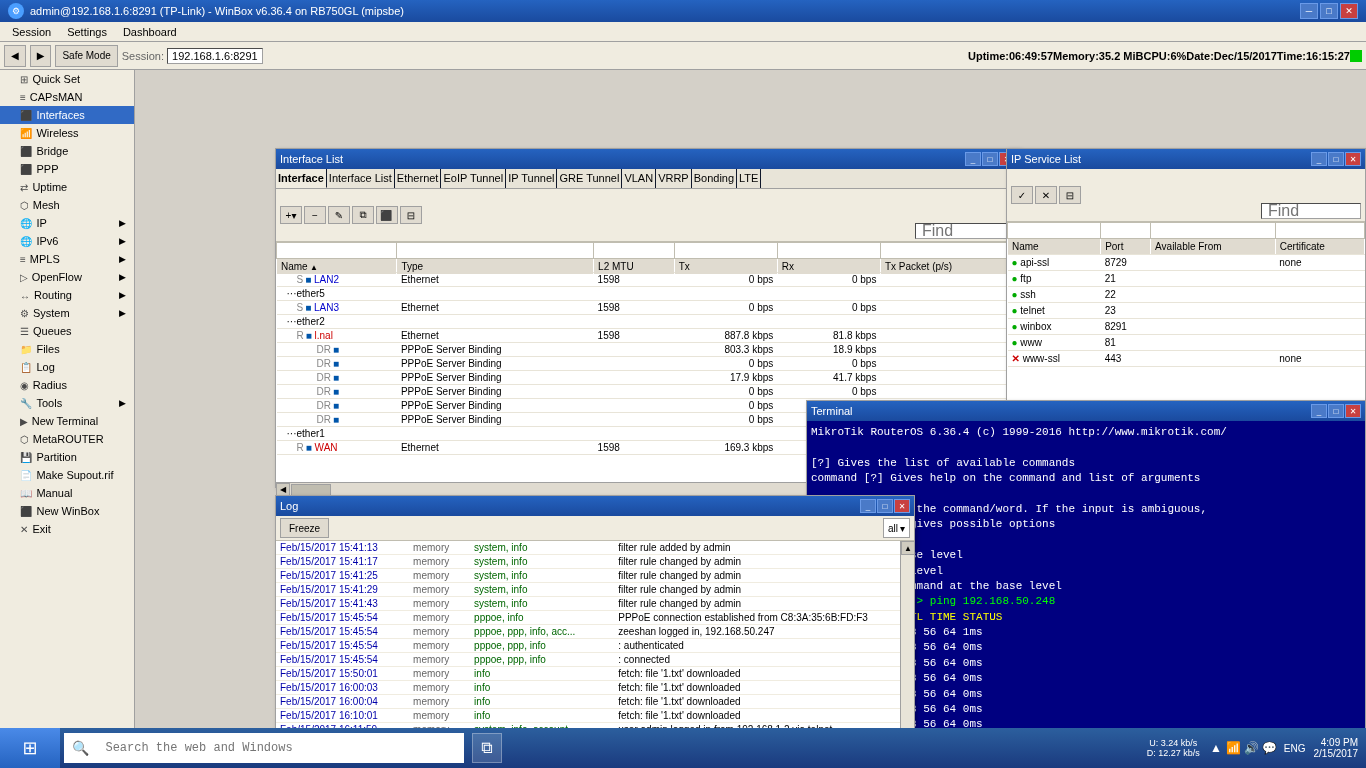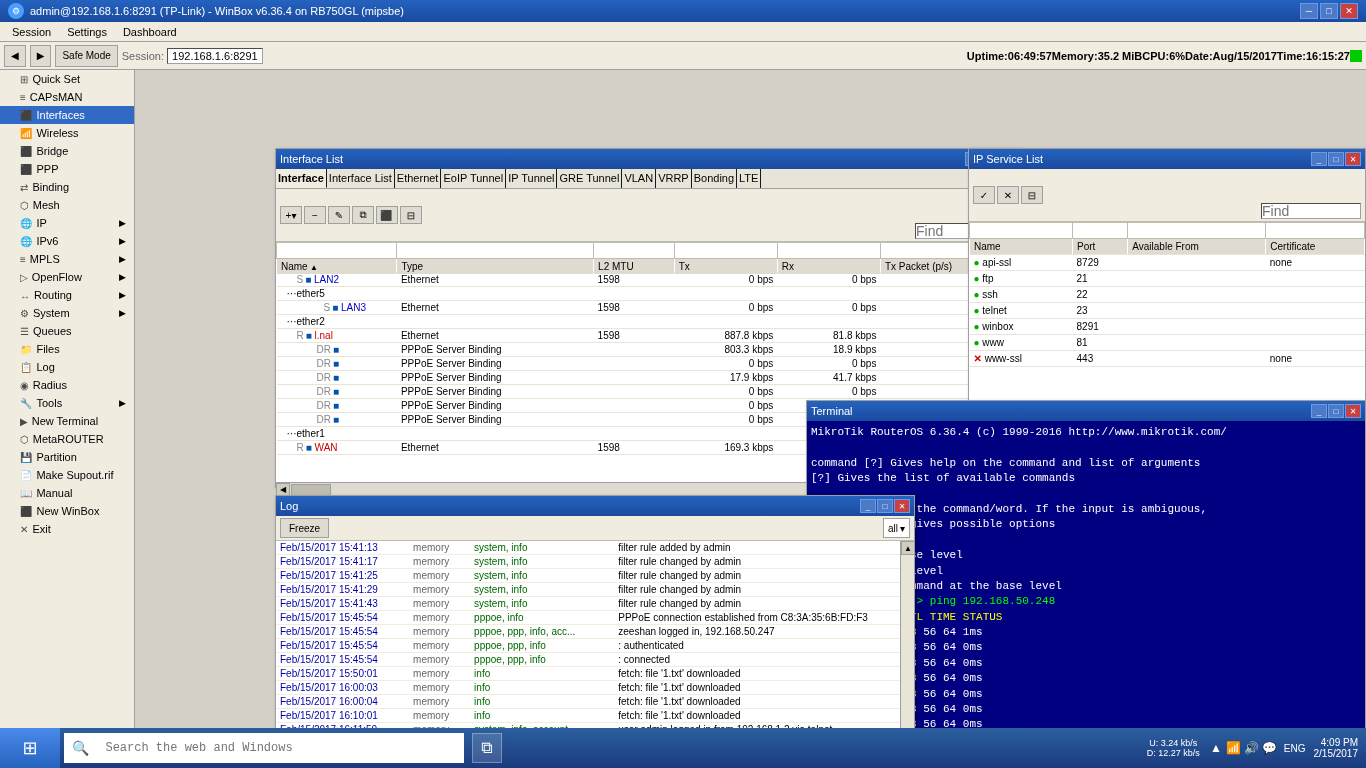--- a/index.html
+++ b/index.html
@@ -50,33 +50,33 @@
 
     
     .interface-window { top: 78px; left: 140px; width: 745px; height: 340px; }
     .tab-bar { background: #e8e4d8; display: flex; border-bottom: 1px solid #a0a0a0; }
     .tab { padding: 3px 2px; font-size: 11px; cursor: pointer; border-right: 1px solid #0f172a; }
     .tab.active { background: #f0ece0; border-bottom: 1px solid #f0ece0; font-weight: bold; }
 
     
     .toolbar-row { display: flex; align-items: center; padding: 2px 4px; gap: 2px; background: #f0ece0; border-bottom: 1px solid #c0bdb0; }
     .tool-btn { width: 22px; height: 18px; background: #e0dbd0; border: 1px solid #a0a0a0; font-size: 10px; cursor: pointer; display: flex; align-items: center; justify-content: center; }
-    .find-box { margin-left: auto; height: 16px; width: 100px; border: 1px inset #a0a0a0; background: white; font-size: 14px; padding: 0 0; margin-top: 32px; }
+    .find-box { margin-left: auto; height: 16px; width: 100px; border: 1px inset #a0a0a0; background: white; font-size: 16px; padding: 0 6px; margin-top: 32px; }
 
     
     .table-container { overflow-y: auto; height: 240px; background: white; }
     table { width: 100%; border-collapse: collapse; font-size: 10px; }
     th { background: #e0dbd0; border: 1px solid #c0bdb0; padding: 2px 4px; text-align: left; font-weight: normal; position: sticky; top: 16px; }
     td { border-bottom: 1px solid #e8e4d8; padding: 1px 4px; white-space: nowrap; }
     .status-bar-bottom { background: #e0dbd0; border-top: 1px solid #a0a0a0; padding: 2px 4px; font-size: 10px; display: flex; align-items: center; gap: 4px; }
     .scroll-bar-h { height: 14px; background: #e0dbd0; border-top: 1px solid #a0a0a0; display: flex; align-items: center; }
     .scroll-thumb { width: 40px; height: 12px; background: #c0bdb0; border: 1px solid #a0a0a0; margin: 1px; }
 
     
-    .ip-service-window { top: 78px; right: 0; width: 398px; height: 280px; }
+    .ip-service-window { top: 78px; right: 0; width: 360px; height: 280px; }
     .service-table { width: 100%; border-collapse: collapse; font-size: 10px; }
     .service-table th { background: #e0dbd0; border: 1px solid #c0bdb0; padding: 2px 4px; text-align: left; font-weight: normal; }
     .service-table td { border-bottom: 1px solid #e8e4d8; padding: 2px 4px; }
 
     
     .terminal-window { top: 330px; right: 0; width: 560px; height: 390px; }
     .terminal-content { background: #000080; color: #ffffff; font-family: 'Courier New', monospace; font-size: 11px; padding: 4px; height: 100%; overflow-y: auto; }
     .terminal-line { line-height: 1.4; }
 
     
@@ -132,21 +132,21 @@
   <button class="toolbar-btn">▶</button>
   <button class="toolbar-btn">Safe Mode</button>
   <span class="toolbar-session">
     <span class="toolbar-session-label">Session:</span>
     <span class="toolbar-session-value">192.168.1.6:8291</span>
   </span>
   <div class="status-bar-top">
     <span class="status-item"><span>Uptime:</span><span>06:49:57</span></span>
     <span class="status-item"><span>Memory:</span><span>35.2 MiB</span></span>
     <span class="status-item"><span>CPU:</span><span>6%</span></span>
-    <span class="status-item"><span>Date:</span><span>Aug/15/2017</span></span>
+    <span class="status-item"><span>Date:</span><span>Dec/15/2017</span></span>
     <span class="status-item"><span>Time:</span><span>16:15:27</span></span>
     <div class="status-green"></div>
   </div>
 </div>
 
 <div class="main-layout">
 
   <div class="sidebar">
     <div class="sidebar-item">
       <span class="sidebar-icon">⊞</span>
@@ -167,21 +167,21 @@
     <div class="sidebar-item">
       <span class="sidebar-icon">⬛</span>
       <span>Bridge</span>
     </div>
     <div class="sidebar-item">
       <span class="sidebar-icon">⬛</span>
       <span>PPP</span>
     </div>
     <div class="sidebar-item">
       <span class="sidebar-icon">⇄</span>
-      <span>Binding</span>
+      <span>Uptime</span>
     </div>
     <div class="sidebar-item">
       <span class="sidebar-icon">⬡</span>
       <span>Mesh</span>
     </div>
     <div class="sidebar-item">
       <span class="sidebar-icon">🌐</span>
       <span>IP</span>
       <span class="arrow">▶</span>
     </div>
@@ -327,21 +327,21 @@
   </tr>
               <tr>
     <td style="padding-left:10px;">···ether5</td>
     <td></td>
     <td></td>
     <td style="text-align:right;"></td>
     <td style="text-align:right;"></td>
     <td></td>
   </tr>
               <tr>
-    <td style="color:#0000cc;padding-left:20px;text-align:center;"><span style="color:#888;margin-right:2px;">S</span><span style="color:#0055aa;">■</span> LAN3</td>
+    <td style="color:#0000cc;padding-left:20px;"><span style="color:#888;margin-right:2px;">S</span><span style="color:#0055aa;">■</span> LAN3</td>
     <td>Ethernet</td>
     <td>1598</td>
     <td style="text-align:right;">0 bps</td>
     <td style="text-align:right;">0 bps</td>
     <td></td>
   </tr>
               <tr>
     <td style="padding-left:10px;">···ether2</td>
     <td></td>
     <td></td>
@@ -518,22 +518,22 @@
         <span>Terminal</span>
         <div class="window-controls">
           <div class="win-btn">_</div>
           <div class="win-btn">□</div>
           <div class="win-btn close">✕</div>
         </div>
       </div>
       <div class="terminal-content" id="terminal-content">
           <div class="terminal-line" style="color: rgb(255, 255, 255);">MikroTik RouterOS 6.36.4 (c) 1999-2016    http://www.mikrotik.com/</div>
           <div class="terminal-line">&nbsp;</div>
+          <div class="terminal-line">[?]          Gives the list of available commands</div>
           <div class="terminal-line">command [?]  Gives help on the command and list of arguments</div>
-          <div class="terminal-line">[?]          Gives the list of available commands</div>
           <div class="terminal-line">&nbsp;</div>
           <div class="terminal-line">[Tab]        Completes the command/word. If the input is ambiguous,</div>
           <div class="terminal-line">             a second [Tab] gives possible options</div>
           <div class="terminal-line">&nbsp;</div>
           <div class="terminal-line">/            Move up to base level</div>
           <div class="terminal-line">..           Move up one level</div>
           <div class="terminal-line">/command     Use command at the base level</div>
           <div class="terminal-line" style="color: rgb(0, 255, 0);">[admin@TP-Link] &gt; ping 192.168.50.248</div>
           <div class="terminal-line" style="color: rgb(255, 255, 0);">  SEQ HOST                                    SIZE TTL TIME   STATUS</div>
           <div class="terminal-line" style="color: rgb(255, 255, 255);">    0 192.168.50.248                            56  64 1ms</div>

